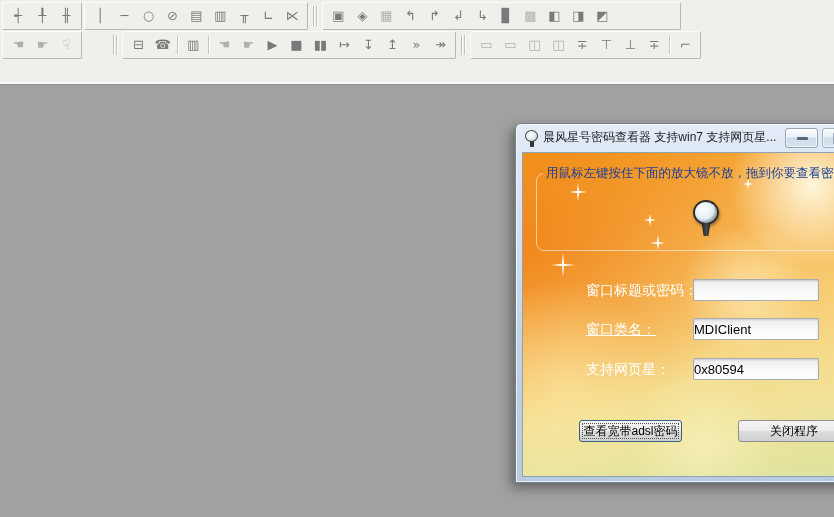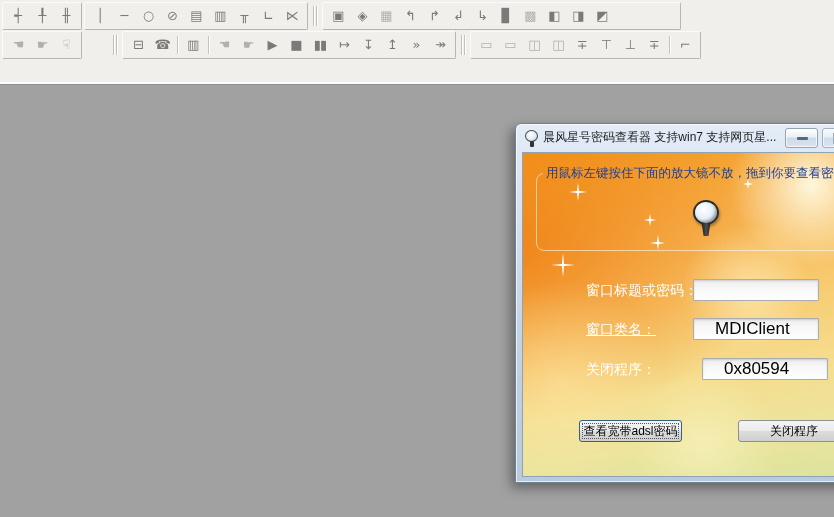--- a/index.html
+++ b/index.html
@@ -97,24 +97,24 @@
   }
   .mag-handle{
     width:11px;height:13px;margin:-2px auto 0;border-radius:1px 1px 3px 3px;
     background:linear-gradient(90deg,#1d1d1d,#4a4a4a 50%,#111111);
     clip-path:polygon(10% 0,90% 0,72% 100%,28% 100%);
     box-shadow:1px 2px 2px rgba(0,0,0,.3);
   }
   .fld-label{position:absolute;left:63px;font-size:14px;color:#ffffff;white-space:nowrap;}
   .fld-input{
     position:absolute;left:170px;width:126px;height:22px;box-sizing:border-box;
-    border:1px solid #a9acb2;border-radius:1px;padding:0 21px;
+    border:1px solid #a9acb2;border-radius:1px;padding:0 0;
     background:linear-gradient(#ececec,#f7f7f7 40%,#ffffff);
     box-shadow:inset 0 1px 2px rgba(0,0,0,.15);
-    font-size:17px;color:#000;font-family:"Liberation Sans","DejaVu Sans",sans-serif;
+    font-size:13px;color:#000;font-family:"Liberation Sans","DejaVu Sans",sans-serif;
   }
   .dlg-btn{
     position:absolute;height:22px;box-sizing:border-box;font-size:12px;color:#000;
     text-align:center;line-height:20px;border:1px solid #8e8f8f;border-radius:3px;
     background:linear-gradient(#f4f4f4,#ebebeb 50%,#dddddd 50%,#cfcfcf);
     cursor:default;white-space:nowrap;overflow:hidden;
     font-family:"Liberation Sans","DejaVu Sans",sans-serif;
   }
   .dlg-btn.focused{
     border-color:#35627f;outline:1px dotted #555;outline-offset:-4px;
@@ -230,19 +230,19 @@
       <div class="mag-lens"></div>
         <div class="mag-handle"></div>
     </div>
 
     <div class="fld-label" style="top:129px;">窗口标题或密码：</div>
     <input class="fld-input" style="top: 126px;" type="text" value="">
 
     <div class="fld-label" style="top:168px;text-decoration:underline;">窗口类名：</div>
     <input class="fld-input" style="top: 165px;" type="text" value="MDIClient">
 
-    <div class="fld-label" style="top:208px;">关闭程序：</div>
-    <input class="fld-input" style="top: 205px; margin-left: 9px;" type="text" value="0x80594">
+    <div class="fld-label" style="top:208px;">支持网页星：</div>
+    <input class="fld-input" style="top: 205px;" type="text" value="0x80594">
 
     <div class="dlg-btn focused" style="left:56px;top:267px;width:103px;">查看宽带adsl密码</div>
     <div class="dlg-btn" style="left:215px;top:267px;width:112px;">关闭程序</div>
   </div>
 </div>
 
 </body></html>

